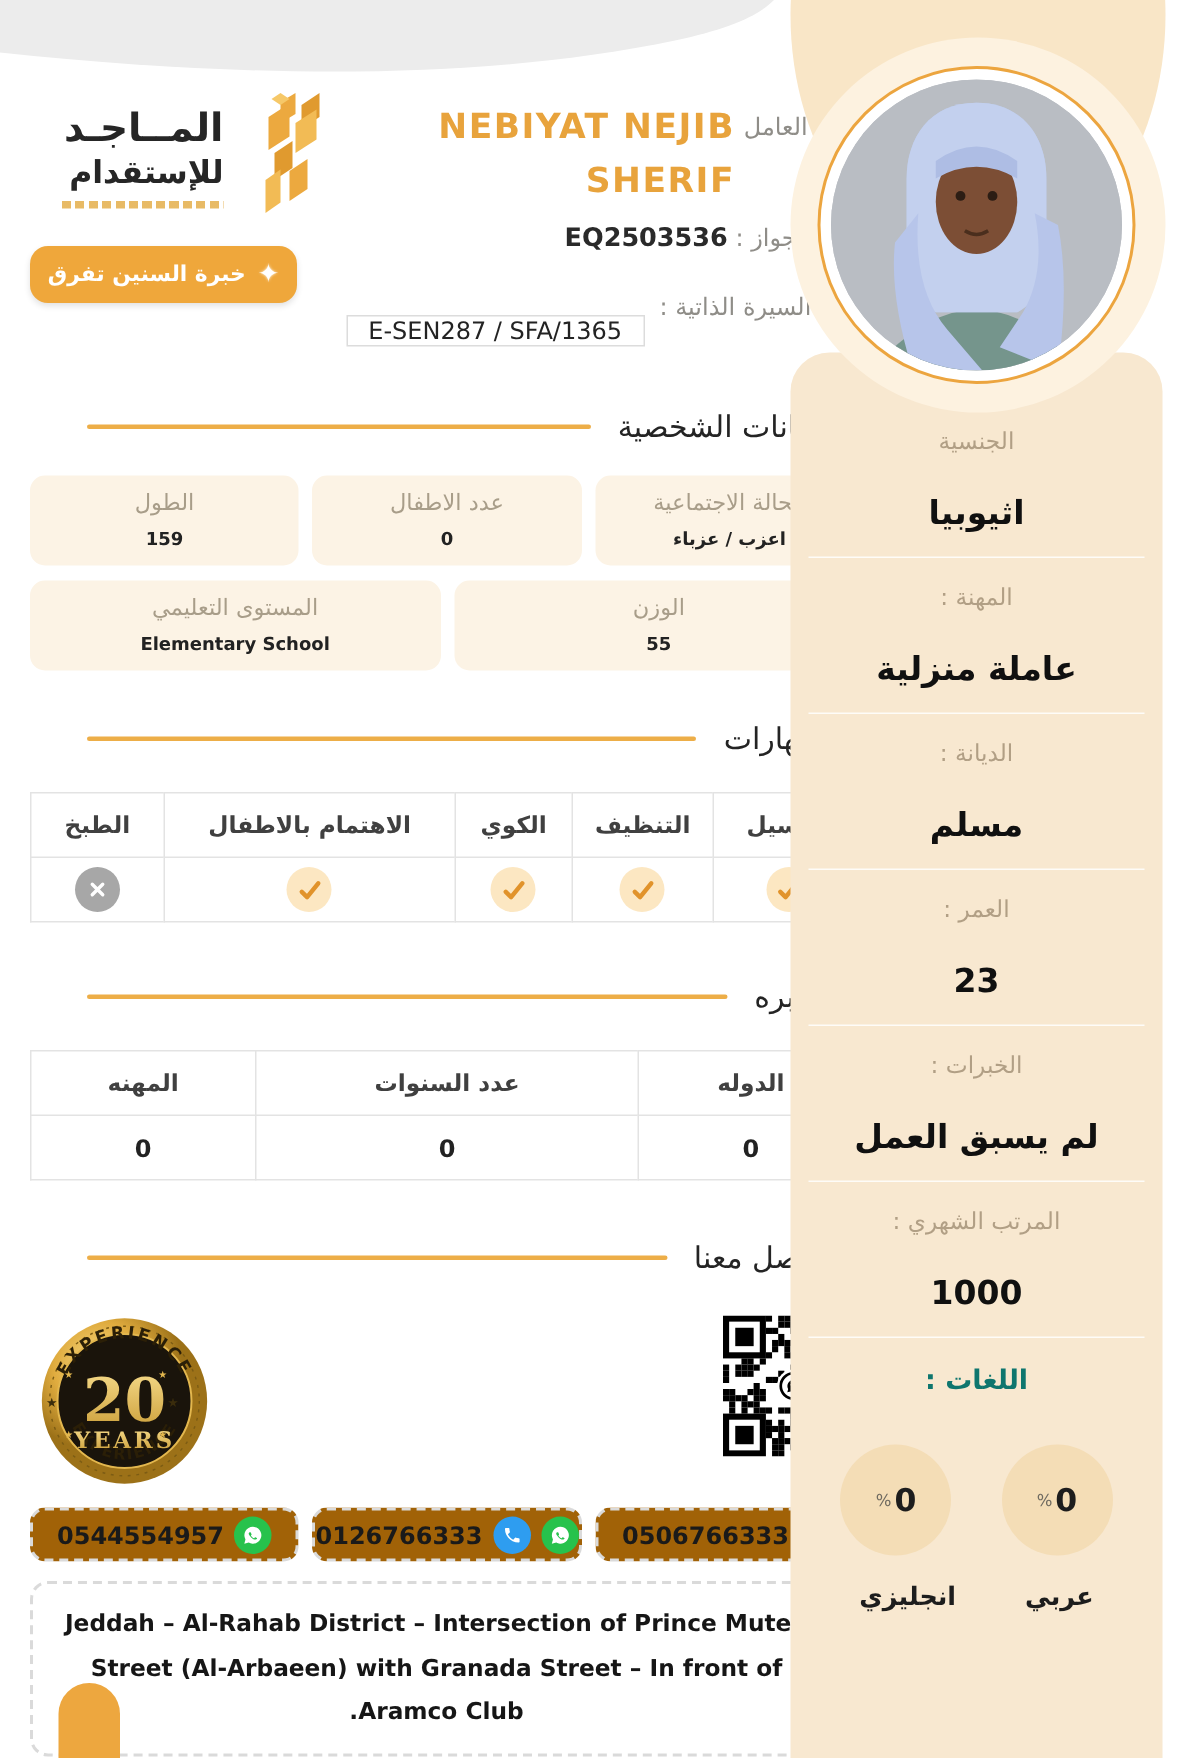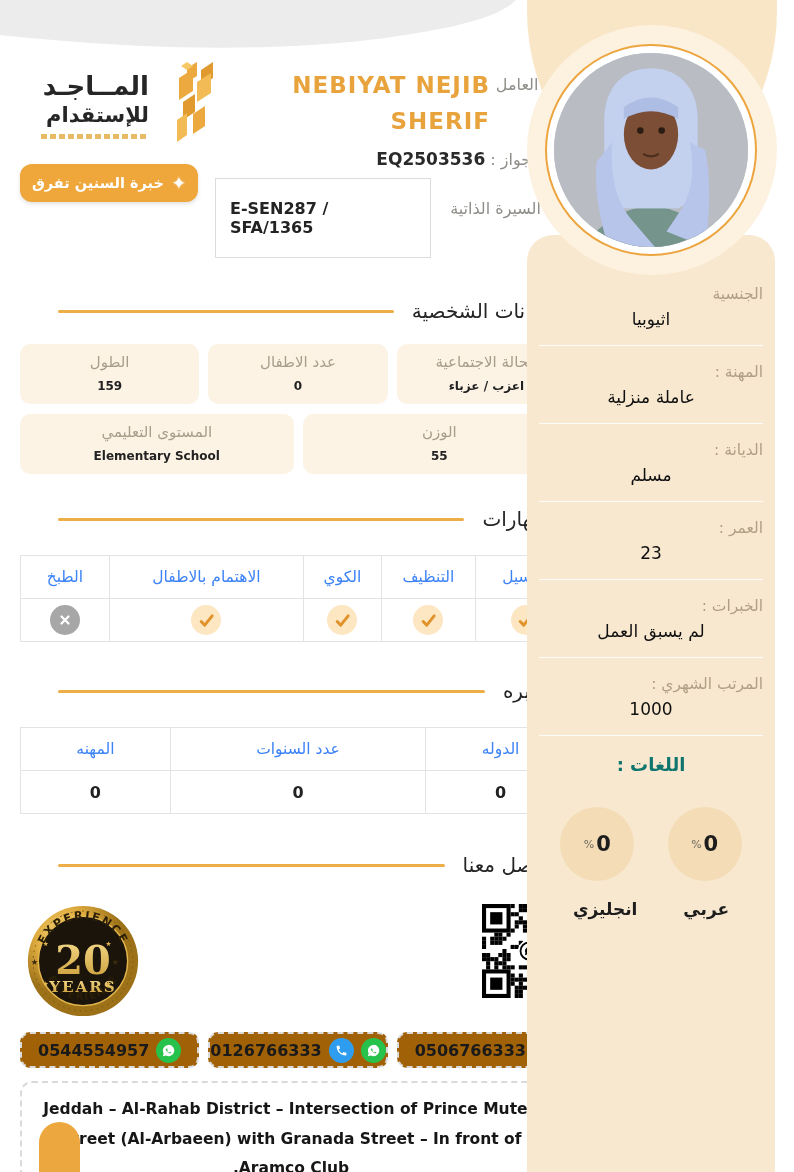--- a/index.html
+++ b/index.html
@@ -24,35 +24,35 @@
   .pill-star { color:#fff; font-size:17px; line-height:1; text-shadow:0 0 2px #fff; }
 
   .name-block { flex:1; direction:rtl; padding-right:4px; margin-top:6px; }
   .name-row { display:flex; }
   .field-label { color:#8f8d88; font-size:16px; }
   .name-row .field-label { width:82px; flex:0 0 auto; line-height:2.1; text-align:right; }
   .worker-name { flex:1; color:#e8a33c; font-size:23px; font-weight:800; letter-spacing:1px; line-height:1.55; }
   .passport-row { margin-top:10px; text-align:right; font-size:16px; }
   .passport-row b { color:#2a2a2a; font-size:17px; font-weight:800; }
   .cv-row { margin-top:9px; display:flex; align-items:center; gap:10px; }
-  .cv-box { background:#fff; border:1px solid #dcdcdc; padding:20px 14px; font-size:16px; font-weight:700; color:#232323; direction:ltr; }
+  .cv-box { background:#fff; border:1px solid #dcdcdc; padding:0 14px; font-size:16px; font-weight:400; color:#232323; direction:ltr;margin-top:32px; }
 
   .sec-header { display:flex; direction:rtl; align-items:center; height:46px; }
   .sec-bullet { width:24px; height:46px; border-radius:46px 0 0 46px; background:#eea43c; margin-left:10px; margin-right:-13px; flex:0 0 auto; }
   .sec-title { font-size:20px; font-weight:400; color:#242424; white-space:nowrap; }
   .sec-line { flex:1; height:3px; background:#edae48; border-radius:3px; margin:0 18px 0 38px; }
 
   .cards { display:flex; direction:rtl; gap:9px; margin-top:10px; }
   .card { flex:1; background:#fcf3e5; border-radius:10px; padding:9px 6px 11px; text-align:center; }
   .card .lbl { font-size:15px; color:#a89d89; }
   .card .val { font-size:12px; font-weight:800; color:#222; margin-top:8px; }
 
   table { width:100%; border-collapse:collapse; direction:rtl; margin-top:13px; background:#fff; }
   th, td { border:1px solid #e3e3e3; height:43px; text-align:center; vertical-align:middle;
-           font-size:15.5px; color:#3b82f6; font-weight:400; }
+           font-size:15.5px; color:#404040; font-weight:700; }
   td.num { font-size:16px; font-weight:700; color:#222; }
 
   .skill-icon { display:none; width:30px; height:30px; border-radius:50%; margin:0 auto; align-items:center; justify-content:center; }
   td.yes .skill-yes { display:flex; background:#fce7c2; }
   td.no  .skill-no  { display:flex; background:#a7a7a7; }
 
   .contact-body { display:flex; direction:rtl; justify-content:space-between; align-items:flex-start; margin-top:16px; }
   .qr-wrap { width:94px; height:94px; position:relative; background:#fff; }
   .badge-wrap { width:114px; height:114px; margin-left:6px; }
 
@@ -74,22 +74,22 @@
   .sidebar { position:absolute; left:527px; top:0; width:249px; height:1172px; }
   .sb-blob-top { position:absolute; top:-160px; left:0; width:250px; height:340px; border-radius:50%; background:#f9e6c7; }
   .sb-panel { position:absolute; top:235px; left:0; width:248px; height:937px; background:#f8e8d0; border-radius:26px 26px 0 0; }
   .sb-halo { position:absolute; top:25px; left:0; width:250px; height:250px; border-radius:50%; background:#fdf2e0; }
   .photo-ring { position:absolute; top:44px; left:18px; width:212px; height:212px; border-radius:50%;
     background:#fff; border:2px solid #eca53f; display:flex; align-items:center; justify-content:center; }
   .photo { width:194px; height:194px; border-radius:50%; overflow:hidden; background:#b9bdc3; }
 
   .sb-fields { position:absolute; top:268px; left:0; width:248px; text-align:center; direction:rtl; }
   .sb-field { padding:17px 0 16px; border-bottom:1px solid rgba(255,255,255,.85); margin:0 12px; }
-  .sb-field .lbl { font-size:15.5px; color:#b19f85;text-align:right; }
-  .sb-field .val { font-size:17px; font-weight:400; color:#101010; margin-top:6px; }
+  .sb-field .lbl { font-size:15.5px; color:#b19f85; }
+  .sb-field .val { font-size:22px; font-weight:700; color:#101010; margin-top:27px; }
   .sb-langs { margin-top:18px; }
   .sb-langs h3 { font-size:18px; font-weight:800; color:#0f766e; }
   .lang-circles { display:flex; direction:rtl; justify-content:space-evenly; margin-top:32px; }
   .lang-circle { width:74px; height:74px; border-radius:50%; background:#f4ddb6; display:flex; align-items:center; justify-content:center; direction:ltr; }
   .lang-circle .pct { font-size:11px; color:#6f6a60; margin-right:2px; }
   .lang-circle .num { font-size:21px; font-weight:800; color:#1d1d1d; }
   .lang-names { display:flex; direction:rtl; justify-content:space-evenly; margin-top:18px; }
   .lang-names span { font-size:17px; font-weight:600; color:#1d1d1d;text-align:right; }
 </style>
 </head>

